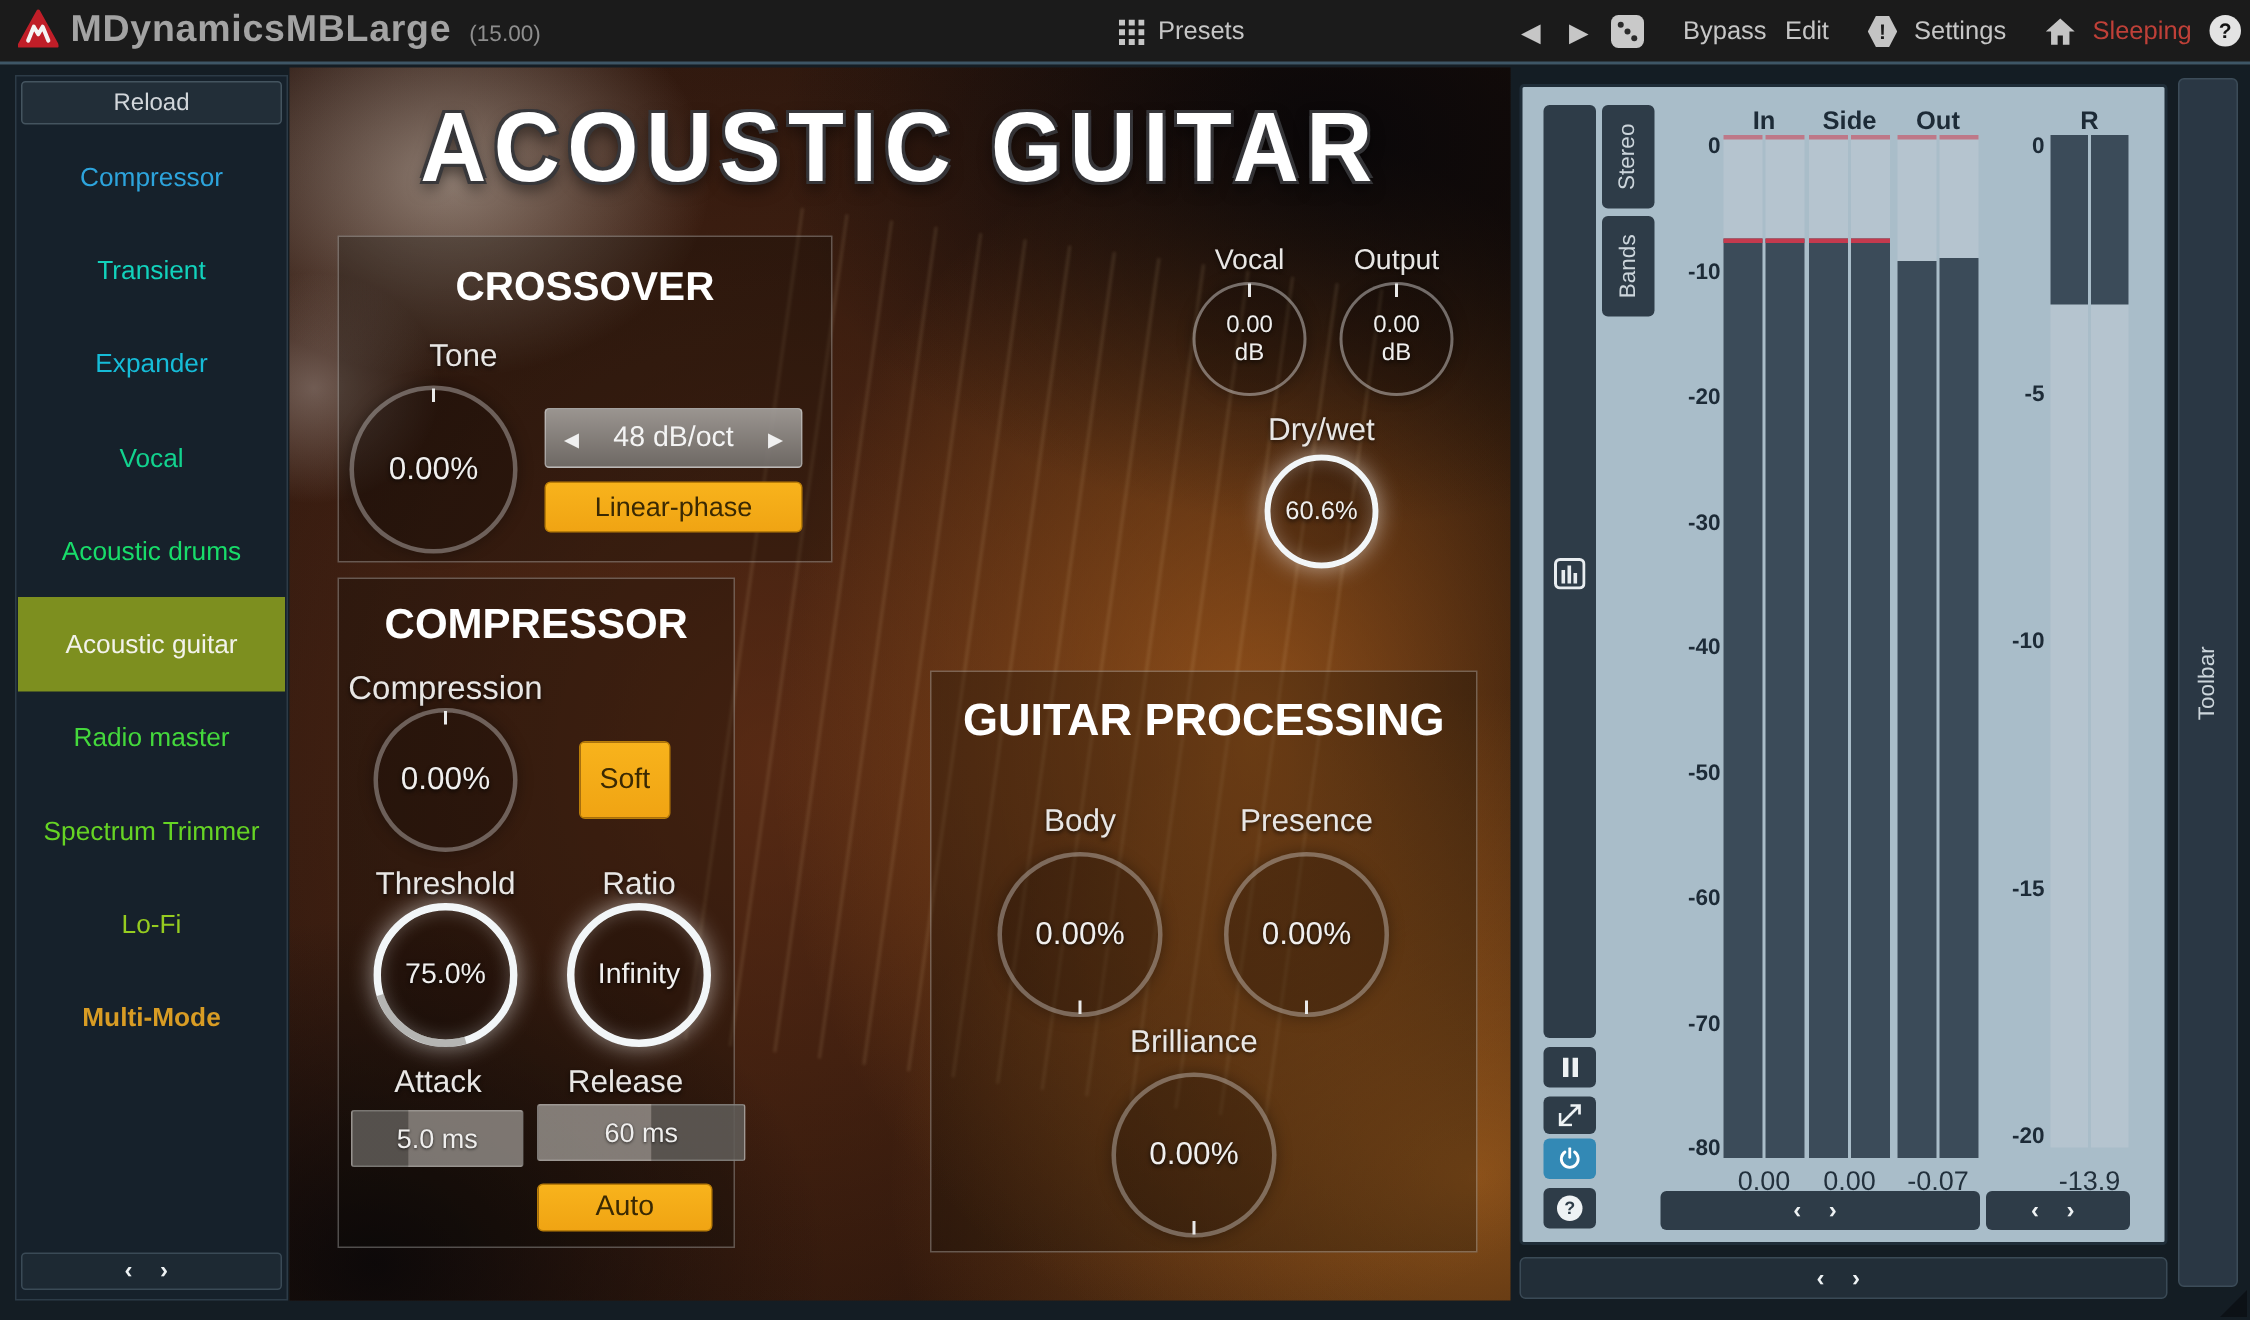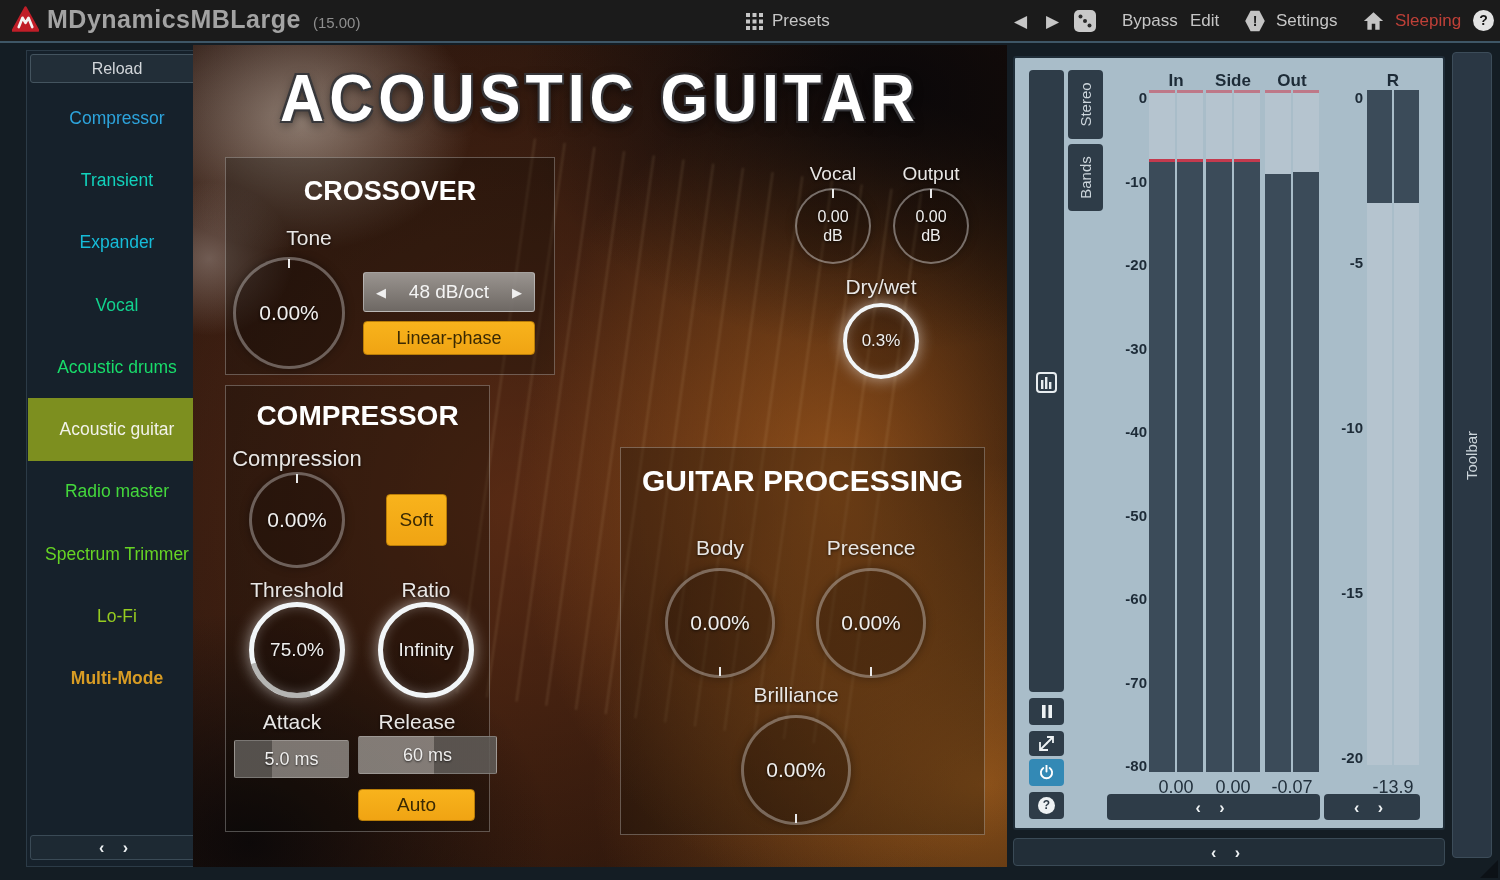--- a/index.html
+++ b/index.html
@@ -16,21 +16,21 @@
   #brand .title { color:#a3a3a3; font-size:25px; font-weight:bold; letter-spacing:.5px; }
   #brand .ver { color:#8e8e8e; font-size:15px; margin-left:4px; margin-top:6px; }
   .arrowglyph { color:#cdcdcd; font-size:15px; }
   #warnhex { width:20px; height:22px; background:#c4c4c4; color:#1b1b1b; font-weight:bold;
              font-size:14px; text-align:center; line-height:22px;
              clip-path:polygon(28% 3%,72% 3%,99% 50%,72% 97%,28% 97%,1% 50%); }
   #helpcircle { width:21px; height:21px; border-radius:50%; background:#e3e3e3; color:#141414;
                 font-weight:bold; font-size:14px; text-align:center; line-height:21px; }
 
   
-  #sidebar { position:absolute; left:26px; top:50px; width:182px; height:817px;
+  #sidebar { position:absolute; left:10px; top:50px; width:182px; height:817px;
              background:#16212b; border:1px solid #2c3b47; }
   #reload-btn { position:absolute; left:3px; top:3px; width:174px; height:29px;
                 background:#222e38; border:1px solid #44545f; border-radius:3px;
                 color:#d2d6da; font-size:16px; text-align:center; line-height:27px; cursor:pointer; }
   #preset-list { position:absolute; left:1px; top:36px; width:178px; }
   .preset-item { height:62.3px; display:flex; align-items:center; justify-content:center;
                  font-size:17.5px; cursor:pointer; }
   .preset-item.selected { background:var(--selected-olive,#7d8f1f); color:#f2f2ea; }
   #side-scroll { position:absolute; left:3px; bottom:6px; width:174px; height:25px;
                  background:#1d2933; border:1px solid #3a4a56; border-radius:3px;
@@ -269,21 +269,21 @@
     <div class="lbl" style="left:688px;top:118px;width:100px;font-size:19px">Output</div>
     <div class="knob small" style="left:700px;top:143px;width:76px;height:76px">
       <div class="ktick top"></div>
       <div class="kval two">
         <span>0.00</span>
         <span>dB</span>
       </div>
     </div>
     <div class="lbl" style="left:638px;top:230px;width:100px;font-size:21px">Dry/wet</div>
     <div class="knob bright" style="left:650px;top:258px;width:76px;height:76px;border-width:4px">
-      <div class="kval" style="font-size:17px">0.3%</div>
+      <div class="kval" style="font-size:17px">60.6%</div>
     </div>
   </div>
 
   <div id="meterpanel">
     <div class="darkcol" style="left:14px;top:12px;width:35px;height:622px"></div>
     <svg class="abs" style="left:21px;top:314px" width="21" height="21" viewBox="0 0 21 21">
       <rect x="1" y="1" width="19" height="19" rx="3" fill="none" stroke="#e8edf0" stroke-width="2"></rect>
       <rect x="5" y="8" width="2.4" height="9" fill="#e8edf0"></rect>
       <rect x="9" y="5" width="2.4" height="12" fill="#e8edf0"></rect>
       <rect x="13" y="10" width="2.4" height="7" fill="#e8edf0"></rect>

